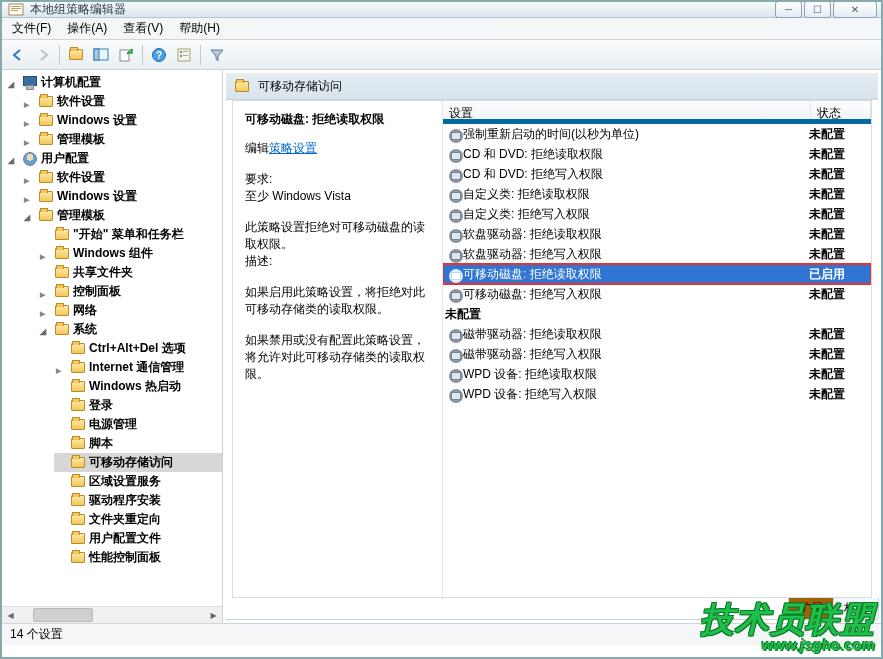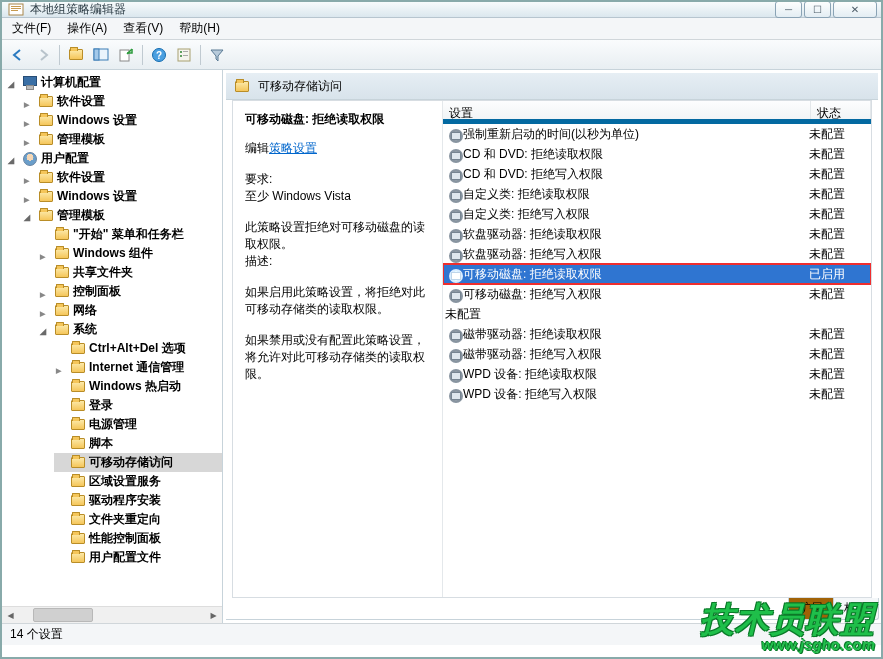--- a/index.html
+++ b/index.html
@@ -44,21 +44,21 @@
 .left-col a { color:#0066cc; text-decoration:underline; cursor:pointer; }
 .left-col .sec { margin-top:14px; }
 .right-col { flex:1; display:flex; flex-direction:column; overflow:hidden; }
 .list-head { display:flex; height:23px; border-bottom:5px solid #0369a1; background:#86efac; }
 .list-head .col { border-right:1px solid #e3e7ea; padding:4px 6px; background:linear-gradient(#fdfdfe,#f1f4f6); cursor:default; }
 .col-setting { flex:1; min-width:280px; }
 .col-state { width:60px; }
 .list-body { flex:1; overflow:auto; }
 .row { display:flex; align-items:center; height:20px; padding:0 2px; cursor:default; }
 .row .cell-s { flex:1; display:flex; align-items:flex-end; padding-left:4px; overflow:hidden; }
-.row .cell-t { width:60px; }
+.row .cell-t { width:60px;font-weight:bold; }
 .row.sel { background:#2f75d1; color:#fff; }
 .row.sel .gear-ico { filter:brightness(1.6); }
 .row.hi { outline:2px solid #ef2e2e; outline-offset:-1px; }
 .gear-ico { width:14px; height:14px; background:radial-gradient(circle,#a8b2ba 45%,transparent 46%),conic-gradient(#8894a0 0 100%); border-radius:50%; position:relative; }
 .gear-ico::before { content:""; position:absolute; left:2px; top:3px; width:8px; height:6px; background:#dfe7ee; border:1px solid #778592; }
 .tabs-row { height:22px; display:flex; align-items:flex-end; margin:0 3px 3px 3px; }
 .tabs-row .spacer { flex:1; border-top:1px solid #c7d3da; }
 .tab { padding:2px 10px; border:1px solid #c7d3da; border-top:none; background:#f4f7f9; cursor:default; border-radius:0 0 3px 3px; margin-right:-1px; }
 .tab.active { background:#a16207; }
 .status { height:22px; background:#f4f6f8; border-top:1px solid #d0d6da; display:flex; align-items:center; padding:0 8px; }
@@ -369,30 +369,30 @@
                           </span>
                           <span>文件夹重定向</span>
                         </div>
                       </li>
                     <li>
                         <div class="node">
                           <span class="caret none"></span>
                           <span class="ico">
                             <span class="folder"></span>
                           </span>
+                          <span>用户配置文件</span>
+                        </div>
+                      </li>
+                    <li>
+                        <div class="node">
+                          <span class="caret none"></span>
+                          <span class="ico">
+                            <span class="folder"></span>
+                          </span>
                           <span>性能控制面板</span>
-                        </div>
-                      </li>
-                    <li>
-                        <div class="node">
-                          <span class="caret none"></span>
-                          <span class="ico">
-                            <span class="folder"></span>
-                          </span>
-                          <span>用户配置文件</span>
                         </div>
                       </li>
                   </ul>
                 </li>
               </ul>
             </li>
           </ul>
         </li>
       </ul>
     </div>

